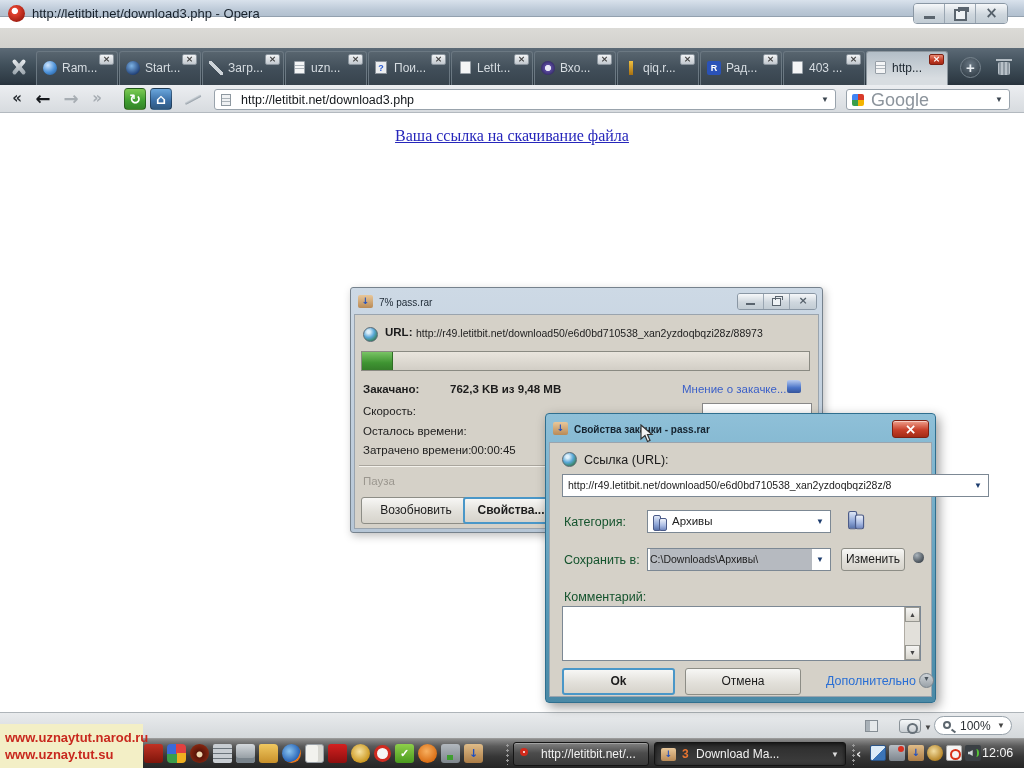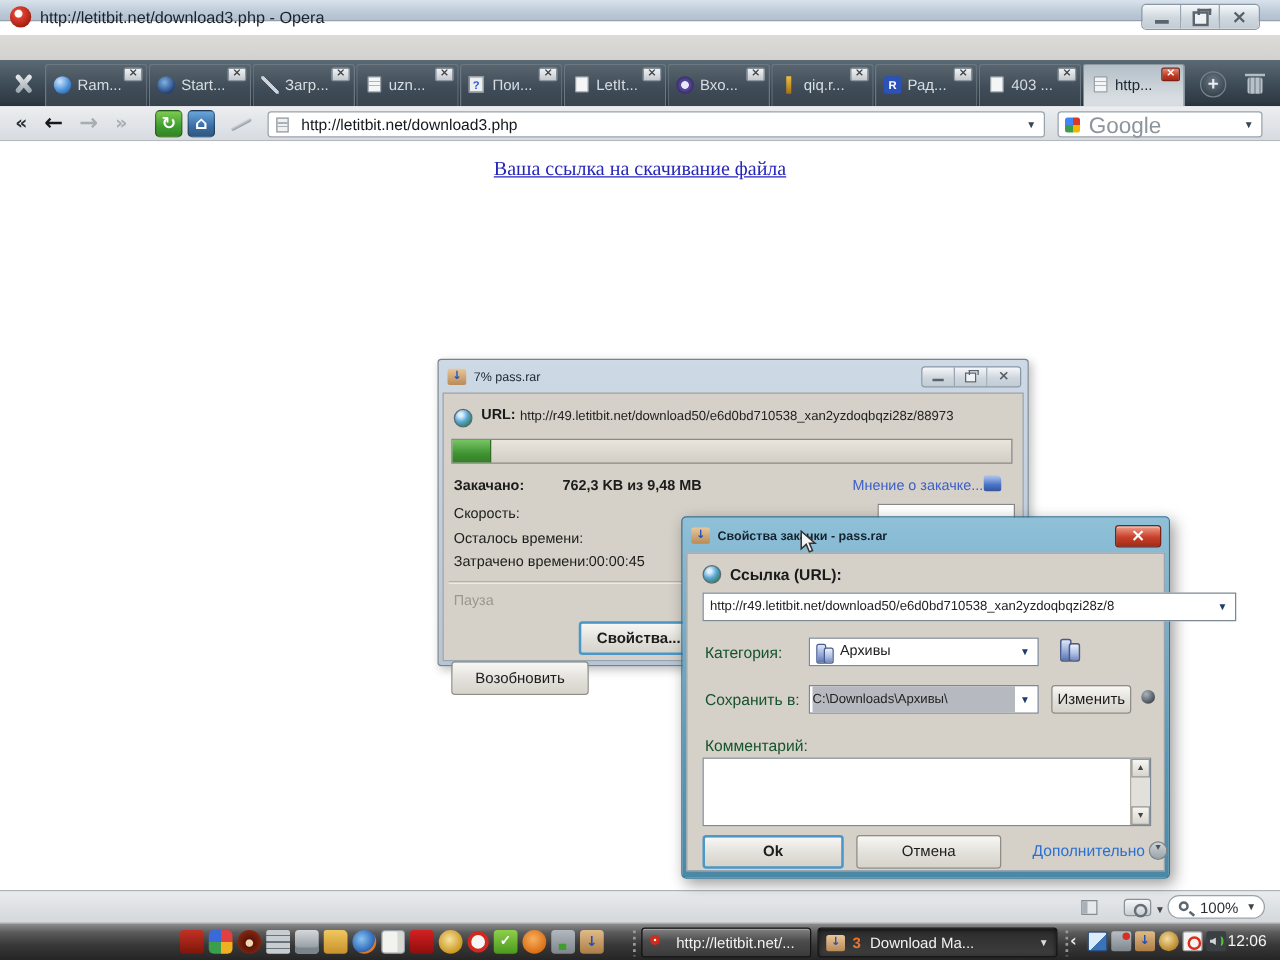--- a/index.html
+++ b/index.html
@@ -138,21 +138,21 @@
     background:linear-gradient(#8fc0d8,#5697b5 70%,#4a89a6);border:1px solid #2f6f8f;border-radius:4px;padding:3px;
     box-shadow:3px 4px 12px rgba(0,0,0,.4);}
   .dlg2 .dlg-title{height:25px;}
   .dlg2 .dlg-title-text{font-weight:bold;line-height:25px;color:#15232f;}
   .dlg2 .dlg-ico{left:4px;top:5px;}
   .close-red{position:absolute;right:3px;top:3px;width:37px;height:18px;border-radius:3px;border:1px solid #7e2012;
     background:linear-gradient(#efa08c,#c8402a 55%,#a32b16);box-shadow:inset 0 1px 0 rgba(255,255,255,.5);}
   .close-red::before{content:"×";position:absolute;left:0;right:0;top:0;text-align:center;font:bold 14px/16px "DejaVu Sans",sans-serif;color:#fff;}
   .dlg2 .dlg-body{height:255px;}
   .p-url-ico{left:12px;top:9px;}
-  .p-url-label{position:absolute;left:34px;top:10px;font-weight:bold;font-size:12.5px;text-align:center;}
+  .p-url-label{position:absolute;left:34px;top:10px;font-weight:normal;font-size:12.5px;text-align:center;}
   .p-combo-url{left:12px;top:31px;width:427px;height:23px;}
   .combo-text{position:absolute;left:5px;right:20px;top:0;line-height:21px;font-size:10.5px;color:#222;white-space:nowrap;overflow:hidden;}
   .combo .combo-caret{line-height:21px;}
   .p-cat-label{left:14px;top:72px;font-size:12.5px;}
   .p-combo-cat{left:97px;top:67px;width:184px;height:23px;}
   .arch-ico{position:absolute;left:5px;top:4px;width:13px;height:14px;}
   .arch-ico::before{content:"";position:absolute;left:0;top:0;width:6px;height:14px;border-radius:2px;background:linear-gradient(#dfe7f6,#8ea6d8 60%,#5a74ac);border:1px solid #4a5a88;}
   .arch-ico::after{content:"";position:absolute;left:6px;top:3px;width:6px;height:11px;border-radius:2px;background:linear-gradient(#eef2fa,#aabce4 60%,#7288c0);border:1px solid #4a5a88;}
   .cat-text{left:24px;font-size:11.5px;line-height:21px;}
   .cat-btn{position:absolute;left:296px;top:66px;width:22px;height:22px;}
@@ -382,21 +382,21 @@
       <span class="dl-label bold" style="left:95px;top:68px;">762,3 KB из 9,48 MB</span>
       <span class="opinion-link">Мнение о закачке...</span>
       <span class="thumb-ico"></span>
       <div class="ghost-combo"></div>
       <span class="dl-label" style="left:8px;top:90px;">Скорость:</span>
       <span class="dl-label" style="left:8px;top:110px;">Осталось времени:</span>
       <span class="dl-label" style="left:8px;top:129px;">Затрачено времени:</span>
       <span class="dl-label" style="left:116px;top:129px;">00:00:45</span>
       <div class="dlg-sep"></div>
       <span class="pause-label">Пауза</span>
-      <div class="btn" style="left:6px;top:182px;width:110px;margin-top:32px;">Возобновить</div>
+      <div class="btn" style="left:6px;top:182px;width:110px;">Возобновить</div>
       <div class="btn default" style="left:108px;top:182px;width:96px;">Свойства...</div>
     </div>
   </div>
 
   <div class="dlg2">
     <div class="dlg-title">
       <span class="bag-ico dlg-ico" style="position:absolute"></span>
       <span class="dlg-title-text">Свойства закачки - pass.rar</span>
       <div class="close-red"></div>
     </div>
@@ -468,14 +468,18 @@
       <span class="task-caret">▼</span>
     </div>
     <span class="grip grip2"></span>
     <div class="tray">
       <span class="tray-chevron">‹</span>
       <span><span class="tr tr-net"></span><span class="tr tr-key"></span><span class="tr tr-bag"></span><span class="tr tr-gold"></span><span class="tr tr-red"></span><span class="tr tr-vol"></span></span>
       <span class="tray-clock">12:06</span>
     </div>
   </div>
 
+  <div class="watermark">
+    <div>www.uznaytut.narod.ru</div>
+    <div>www.uznay.tut.su</div>
+  </div>
 
 </div>
 
 </body></html>

